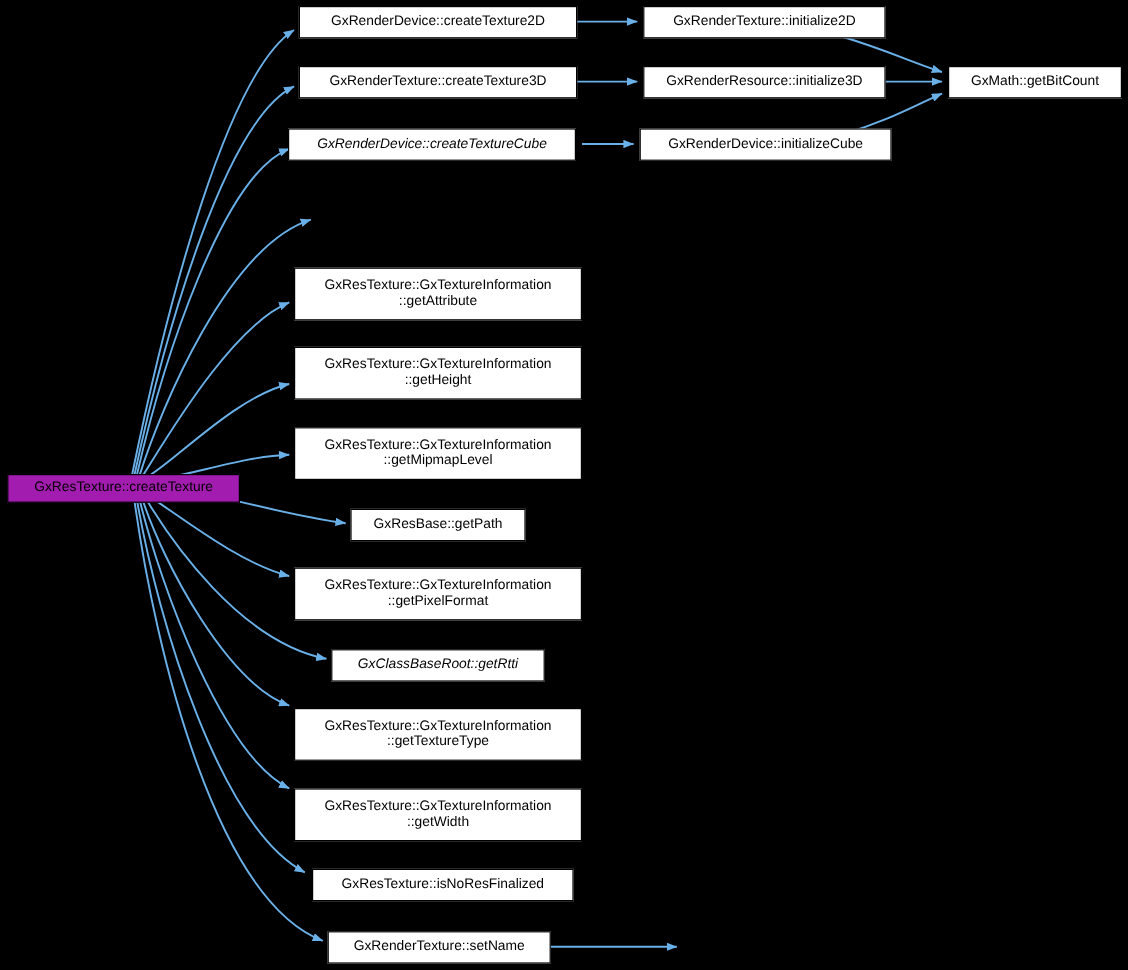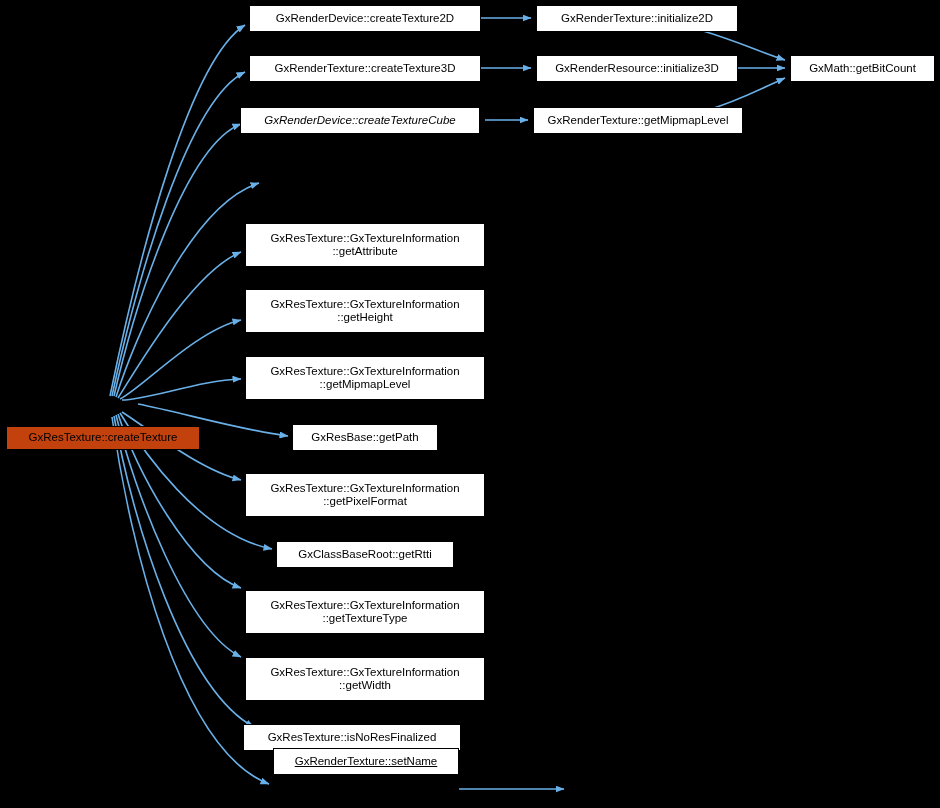--- a/index.html
+++ b/index.html
@@ -32,22 +32,21 @@
     font-size: 11.5px;
     line-height: 13.5px;
     display: flex;
     align-items: center;
     justify-content: center;
     text-align: center;
     padding: 0 3px;
     white-space: pre-line;
   }
   .node.current {
-    background: #c2410c;
-    margin-top: 31px;
+    background: #a21caf;
   }
 </style>
 </head>
 <body>
 
 <div id="canvas">
   <svg class="edges" viewBox="0 0 940 808">
     <defs>
       <marker id="arrow" markerWidth="9" markerHeight="7" refX="8.5" refY="3.5" orient="auto" markerUnits="userSpaceOnUse">
         <polygon points="0,0 9,3.5 0,7" fill="#6ab0e8"></polygon>
@@ -84,24 +83,24 @@
   <div class="node" style="left:240px; top:107px; width:240px; height:27px;font-style:italic;"><span>GxRenderDevice::createTextureCube</span></div>
   <div class="node" style="left:245px; top:223px; width:240px; height:44px;"><span>GxResTexture::GxTextureInformation
 ::getAttribute</span></div>
   <div class="node" style="left:245px; top:289px; width:240px; height:44px;"><span>GxResTexture::GxTextureInformation
 ::getHeight</span></div>
   <div class="node" style="left:245px; top:356px; width:240px; height:44px;"><span>GxResTexture::GxTextureInformation
 ::getMipmapLevel</span></div>
   <div class="node" style="left:292px; top:424px; width:146px; height:27px;align-items:center;"><span>GxResBase::getPath</span></div>
   <div class="node" style="left:245px; top:473px; width:240px; height:44px;"><span>GxResTexture::GxTextureInformation
 ::getPixelFormat</span></div>
-  <div class="node" style="left:276px; top:541px; width:178px; height:27px;"><span>GxClassBaseRoot::getRtti</span></div>
+  <div class="node" style="left:276px; top:541px; width:178px; height:27px;font-style:italic;"><span>GxClassBaseRoot::getRtti</span></div>
   <div class="node" style="left:245px; top:590px; width:240px; height:44px;"><span>GxResTexture::GxTextureInformation
 ::getTextureType</span></div>
   <div class="node" style="left:245px; top:657px; width:240px; height:44px;"><span>GxResTexture::GxTextureInformation
 ::getWidth</span></div>
-  <div class="node" style="left:243px; top:724px; width:218px; height:27px;"><span>GxResTexture::isNoResFinalized</span></div>
-  <div class="node" style="left:273px; top:748px; width:186px; height:27px;text-decoration:underline;"><span>GxRenderTexture::setName</span></div>
+  <div class="node" style="left:260px; top:724px; width:218px; height:27px;"><span>GxResTexture::isNoResFinalized</span></div>
+  <div class="node" style="left:273px; top:776px; width:186px; height:27px;"><span>GxRenderTexture::setName</span></div>
   <div class="node" style="left:536px; top:5px; width:202px; height:27px;justify-content:center;"><span>GxRenderTexture::initialize2D</span></div>
   <div class="node" style="left:536px; top:55px; width:202px; height:27px;"><span>GxRenderResource::initialize3D</span></div>
-  <div class="node" style="left:533px; top:107px; width:210px; height:27px;"><span>GxRenderTexture::getMipmapLevel</span></div>
+  <div class="node" style="left:533px; top:107px; width:210px; height:27px;"><span>GxRenderDevice::initializeCube</span></div>
   <div class="node" style="left:790px; top:55px; width:145px; height:27px;"><span>GxMath::getBitCount</span></div>
 </div>
 
 </body></html>

